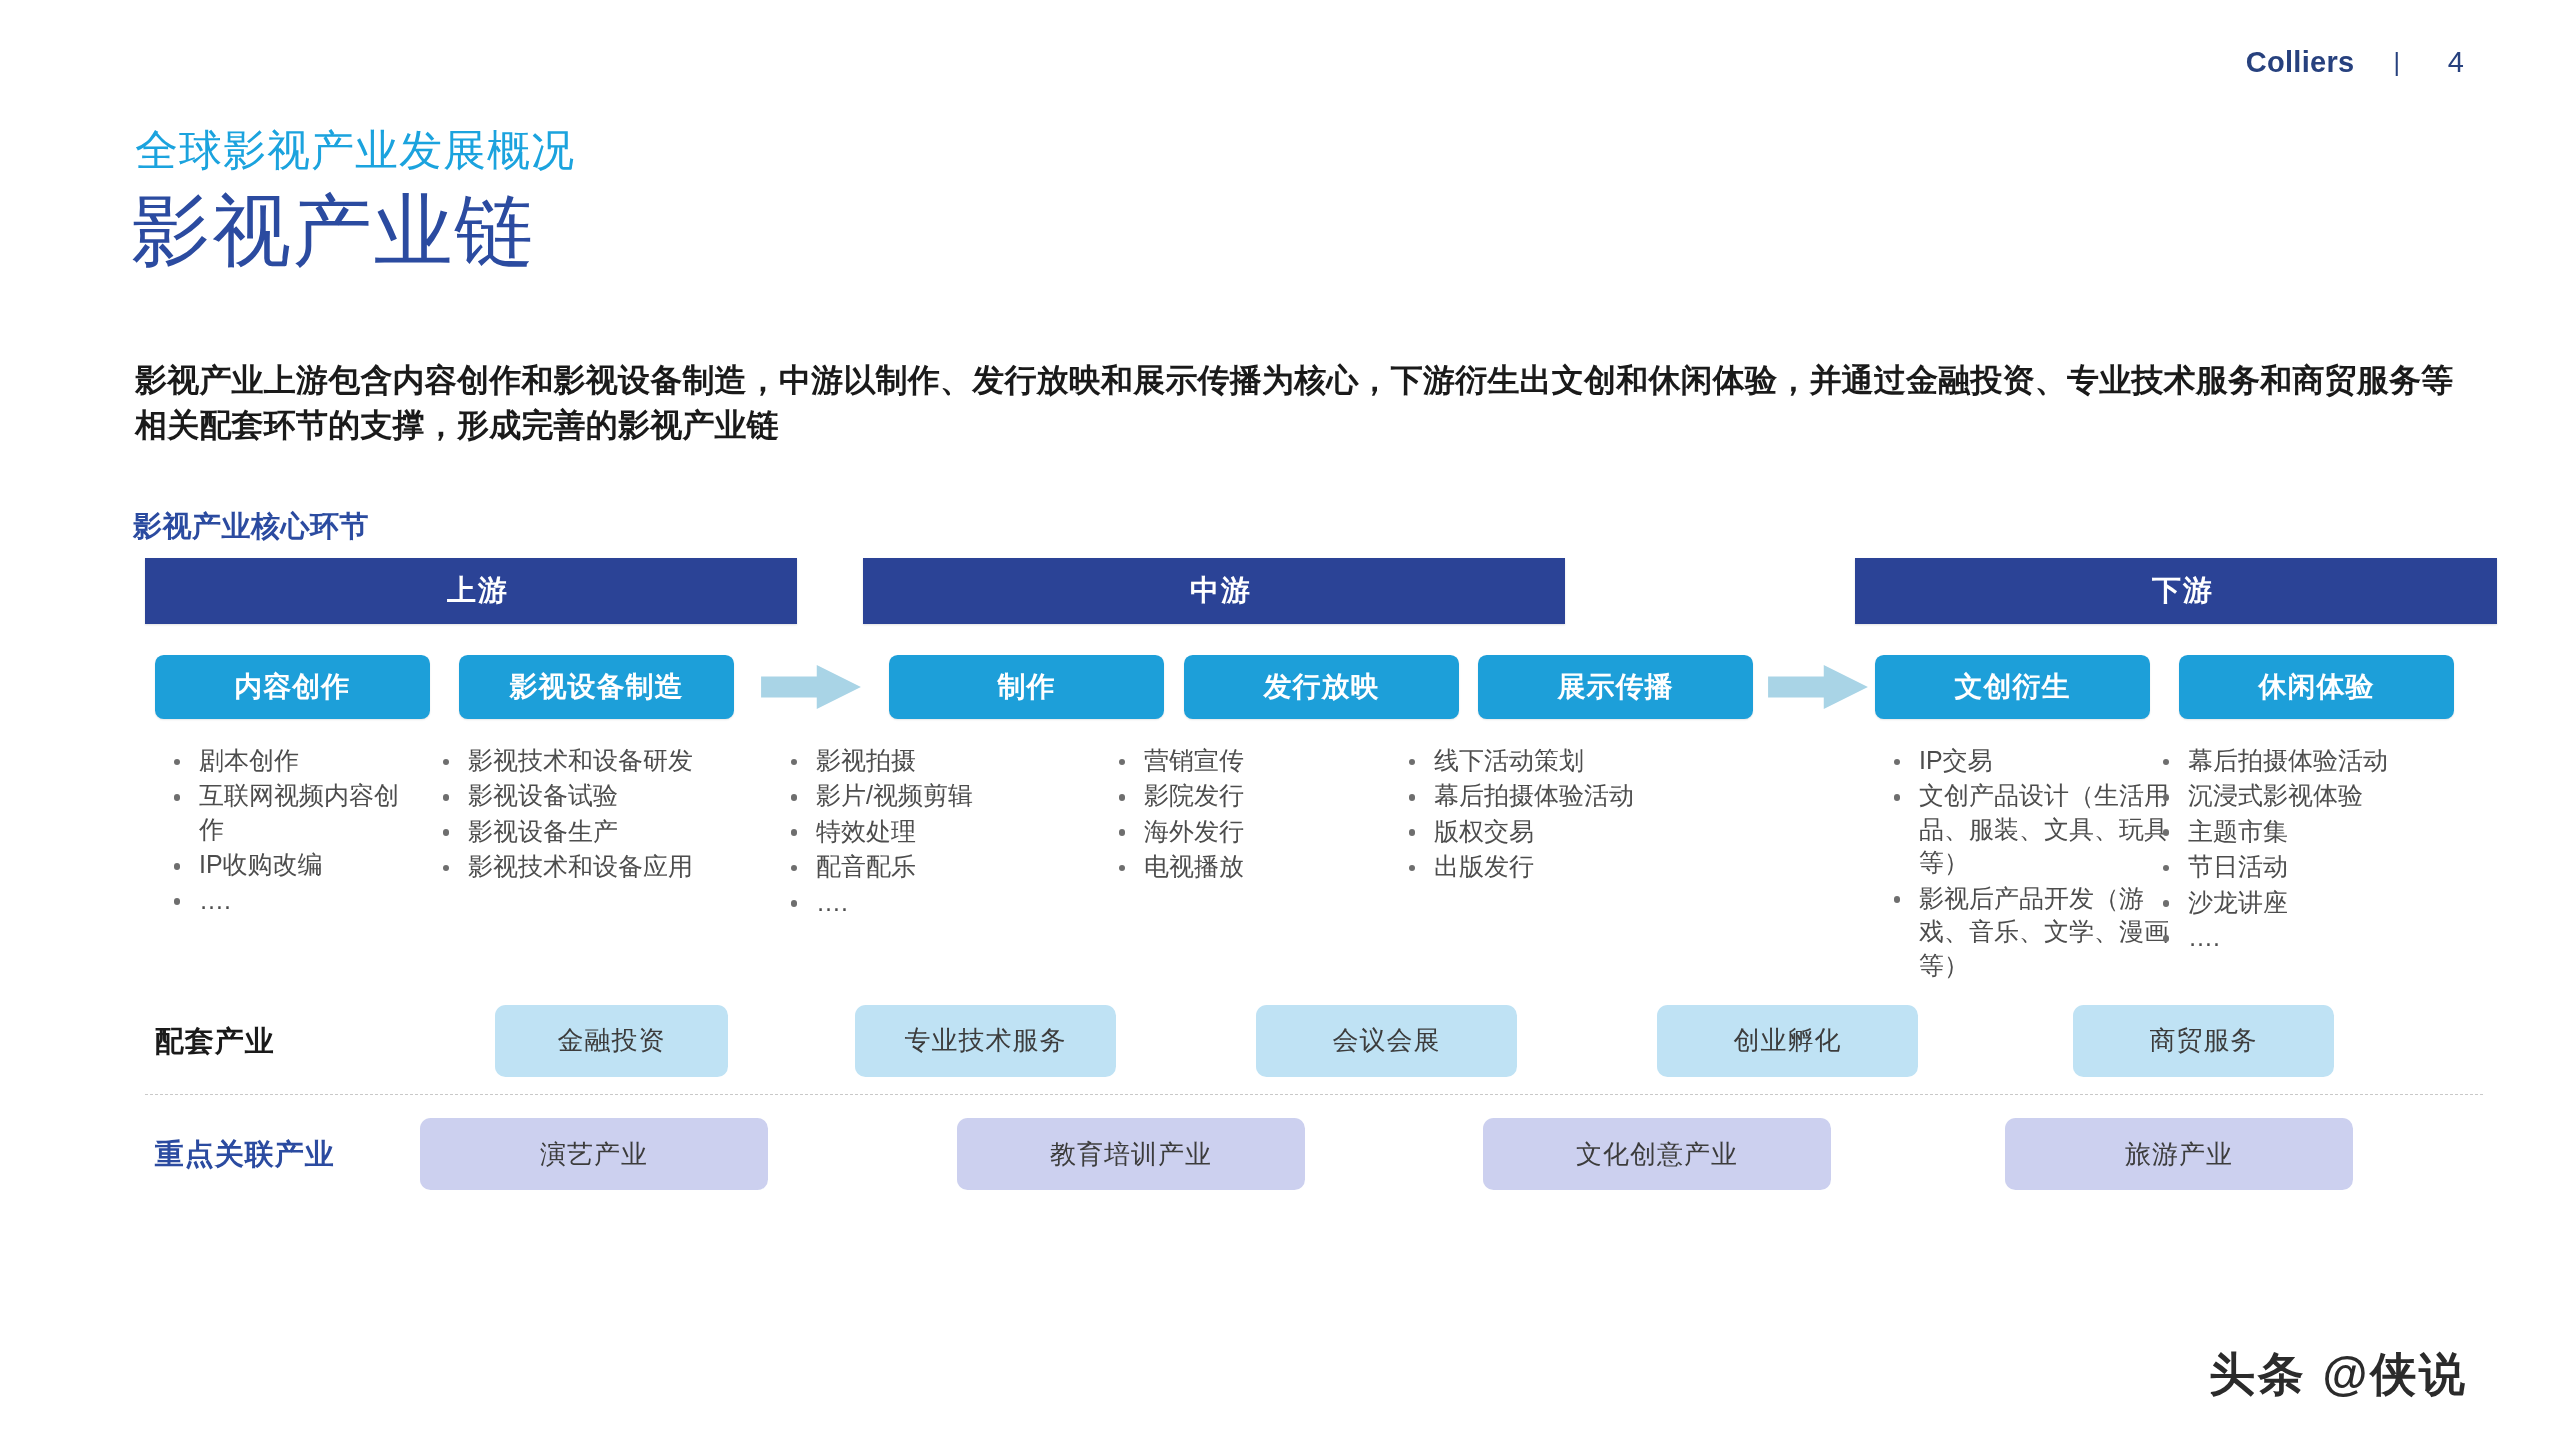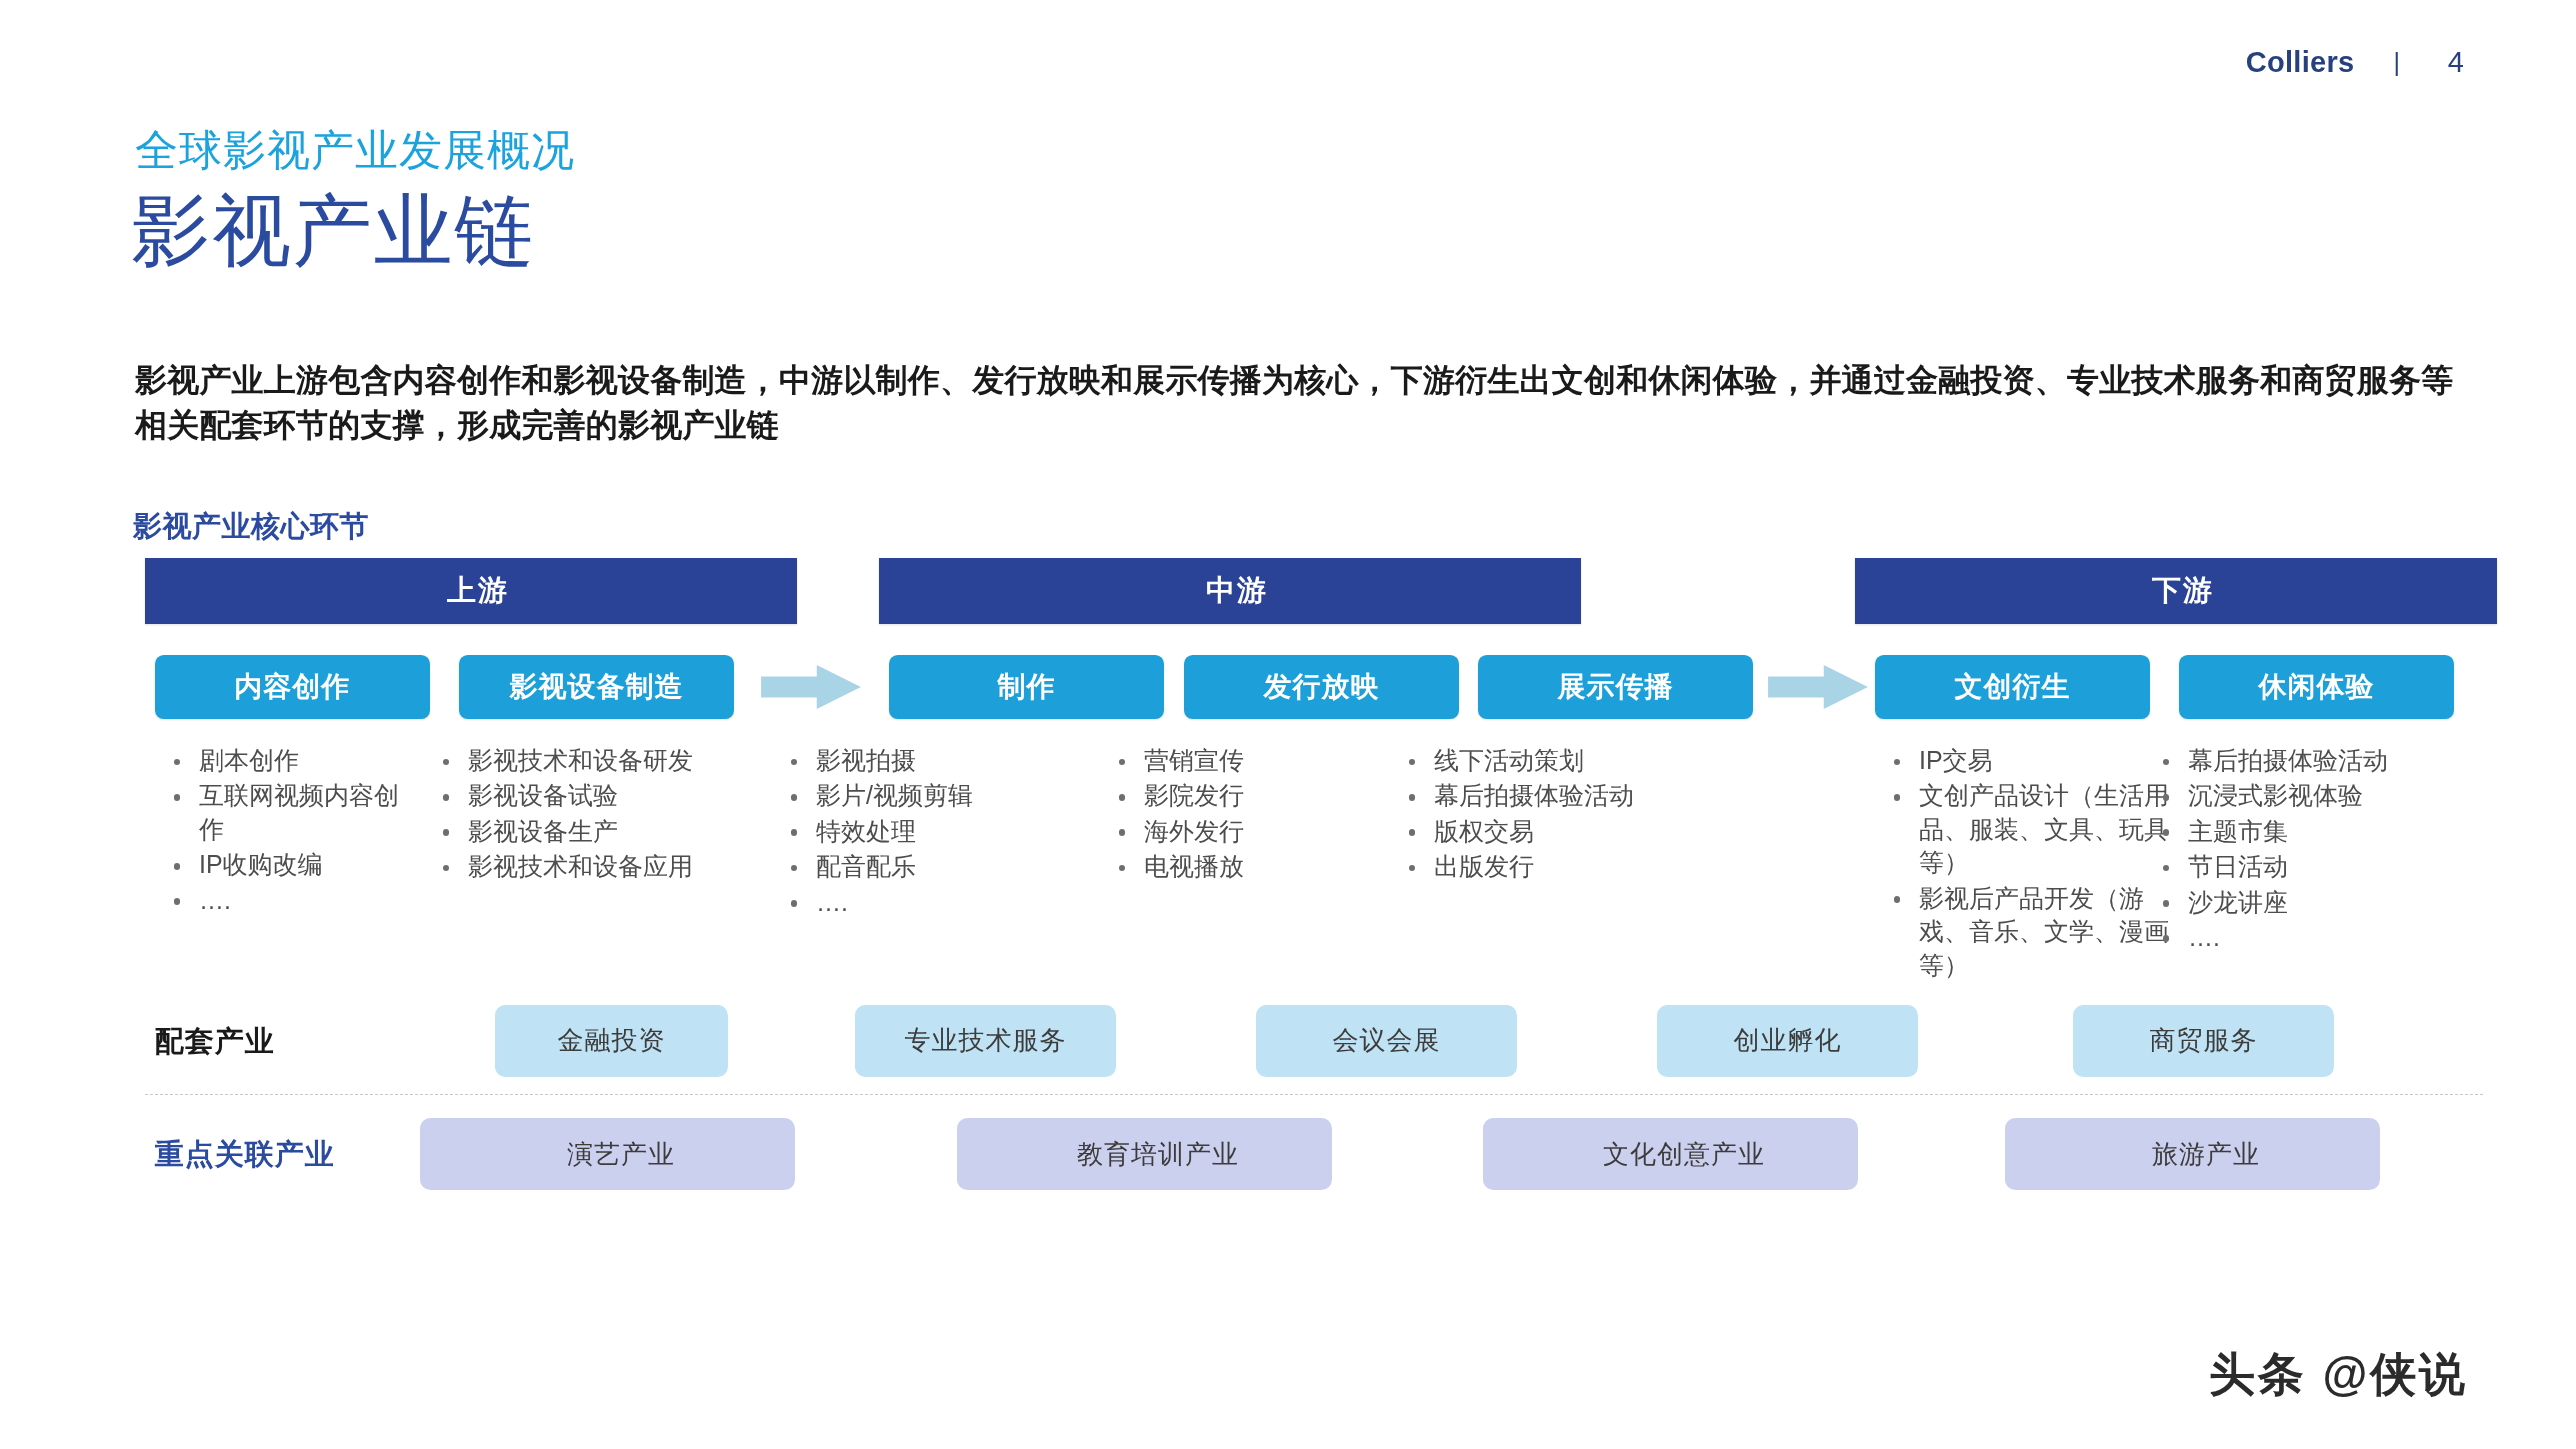--- a/index.html
+++ b/index.html
@@ -104,21 +104,21 @@
     font-size: 29px;
     font-weight: bold;
     display: flex;
     align-items: center;
     justify-content: center;
     letter-spacing: 1.9px;
     box-shadow: 0 1px 1.9px rgba(0,0,0,.12);
     padding-left: 14px;
   }
   .stage-upstream  { left: 0px;    width: 638px; }
-  .stage-midstream { left: 734px;  width: 688px; }
+  .stage-midstream { left: 718px;  width: 688px; }
   .stage-downstream{ left: 1710px; width: 628px; }
 
   .node-row {
     position: relative;
     height: 64px;
     margin-top: 31px;
   }
   .node {
     position: absolute;
     height: 64px;
@@ -214,21 +214,21 @@
     height: 72px;
     border-radius: 10.6px;
     display: flex;
     align-items: center;
     justify-content: center;
     font-size: 26px;
     color: #3c3c3c;
     letter-spacing: 1px;
   }
   .chip-support { background: #bfe2f4; }
-  .chip-related { background: #ccd0ef; padding-left: 27px; }
+  .chip-related { background: #ccd0ef; }
 
   .s1 { left: 350px;  width: 233px; }
   .s2 { left: 710px;  width: 261px; }
   .s3 { left: 1111px; width: 261px; }
   .s4 { left: 1512px; width: 261px; }
   .s5 { left: 1928px; width: 261px; }
 
   .r1 { left: 275px;  width: 348px; }
   .r2 { left: 812px;  width: 348px; }
   .r3 { left: 1338px; width: 348px; }

